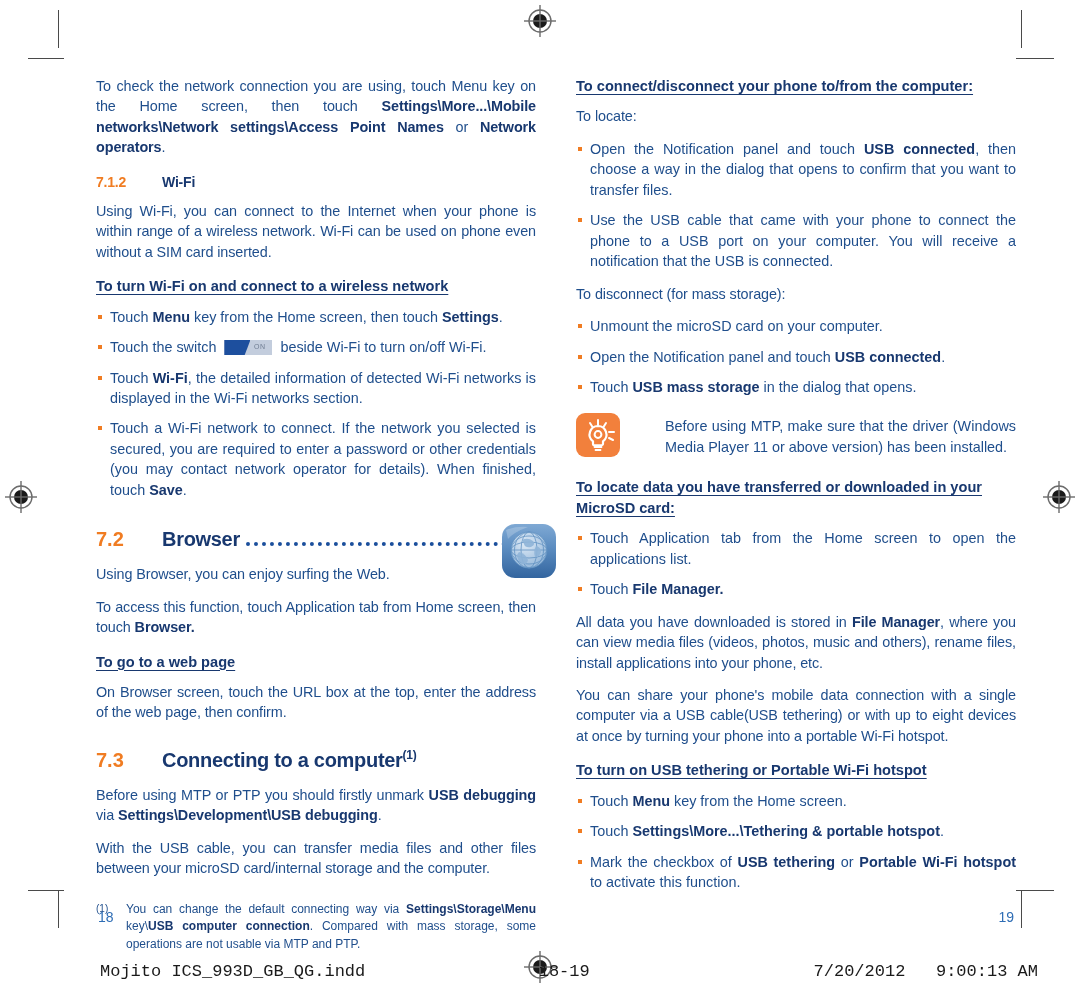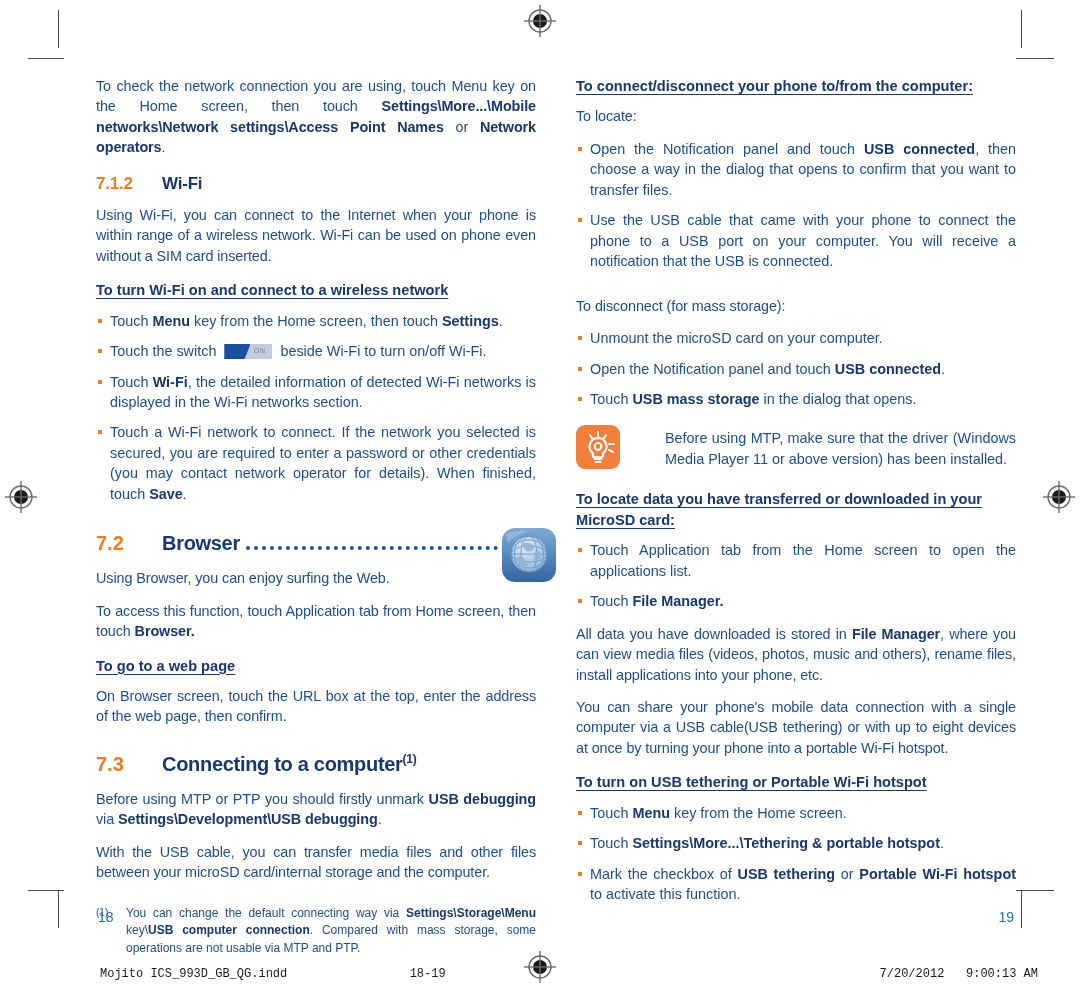--- a/index.html
+++ b/index.html
@@ -47,21 +47,21 @@
     font-size: 14.4px;
     line-height: 1.42;
     text-align: justify;
     color: #1f4e8c;
     letter-spacing: -0.1px;
   }
   b, strong { font-weight: bold; color: #18386f; }
 
   
   .h-sub {
-    font-size: 17px;
+    font-size: 14px;
     font-weight: bold;
     color: #18386f;
     margin: 16px 0 11px 0;
     display: flex;
     align-items: flex-start;
     letter-spacing: -0.2px;
   }
   .h-sub .num {
     color: #f07c22;
     width: 66px;
@@ -221,21 +221,21 @@
     color: #2e6db5;
   }
   .pagenum-left  { left: 82px; }
   .pagenum-right { right: 82px; }
 
   
   .printline {
     position: absolute;
     bottom: 18px;
     font-family: "Liberation Mono", monospace;
-    font-size: 12px;
+    font-size: 17px;
     color: #1a1a1a;
     white-space: pre;
   }
   .printline-left  { left: 84px; }
   .printline-right { right: 58px; }
 </style>
 </head>
 <body>
 
 <div class="mark crop-v" style="left:58px; top:10px; height:38px;"></div>
@@ -372,21 +372,21 @@
 
     <div class="h-under" style="margin-top:0;">To connect/disconnect your phone to/from the computer:</div>
 
     <p class="para">To locate:</p>
 
     <ul class="bul">
         <li><span>Open the Notification panel and touch </span><b>USB connected</b><span>, then choose a way in the dialog that opens to confirm that you want to transfer files.</span></li>
         <li><span>Use the USB cable that came with your phone to connect the phone to a USB port on your computer. You will receive a notification that the USB is connected.</span></li>
       </ul>
 
-    <p class="para" style="margin-top:24px;">To disconnect (for mass storage):</p>
+    <p class="para" style="margin-top:12px;">To disconnect (for mass storage):</p>
 
     <ul class="bul">
         <li><span>Unmount the microSD card on your computer.</span></li>
         <li><span>Open the Notification panel and touch </span><b>USB connected</b><span>.</span></li>
         <li><span>Touch </span><b>USB mass storage</b><span> in the dialog that opens.</span></li>
       </ul>
 
     <div class="tip">
       <span class="tip-icon">
         <svg viewBox="0 0 44 44" width="44" height="44">

